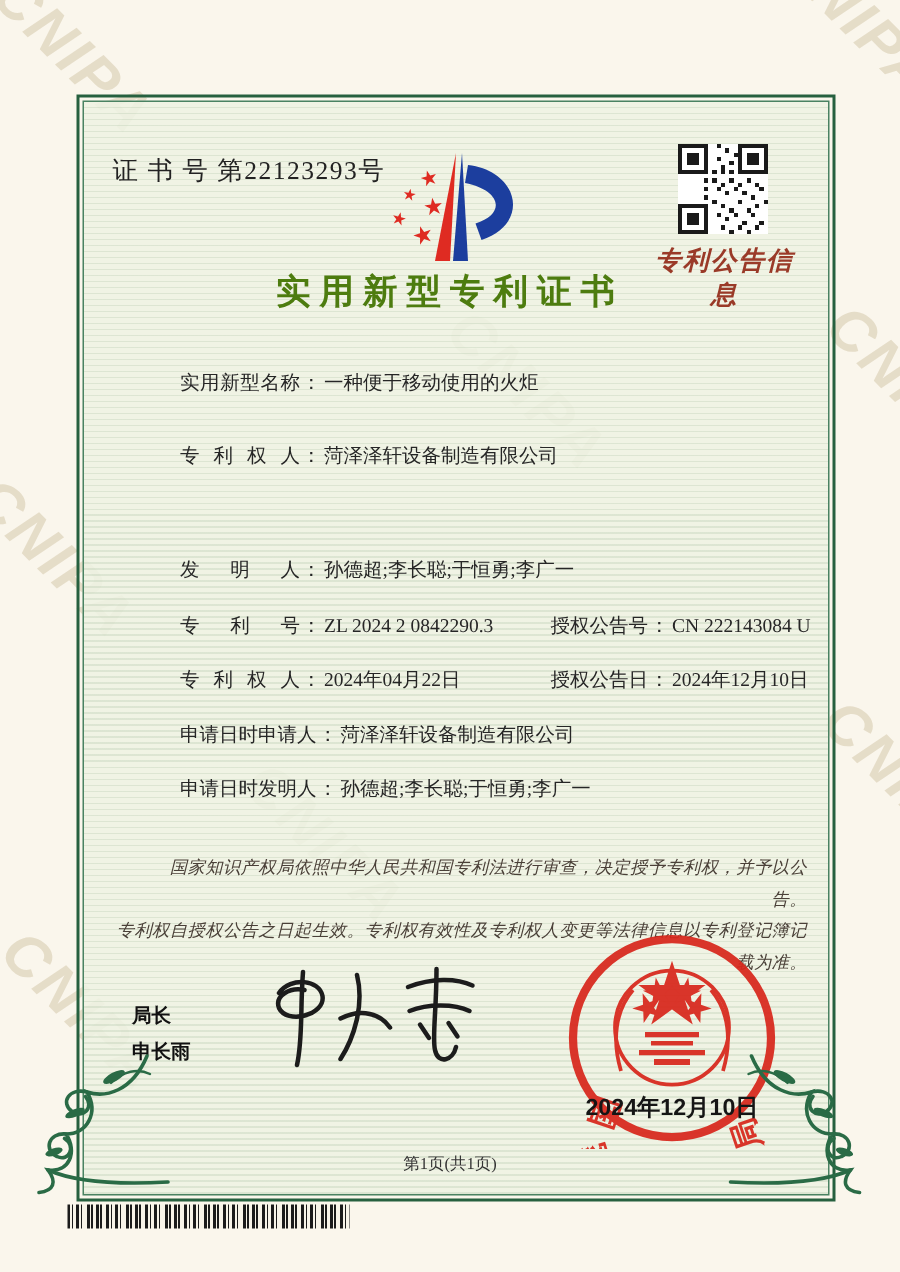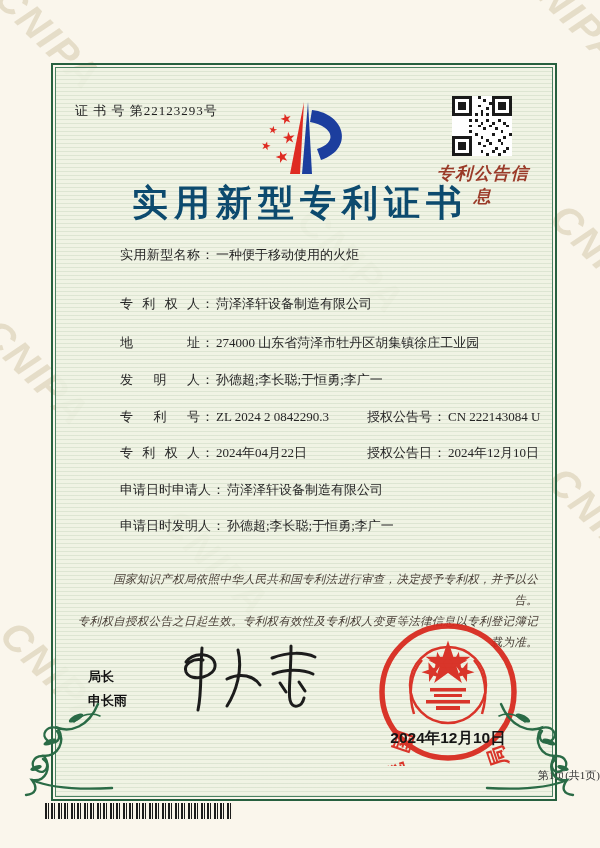--- a/index.html
+++ b/index.html
@@ -6,40 +6,40 @@
   .page{position:relative;width:600px;height:848px;background:#faf6ec;overflow:hidden;
         font-family:"Liberation Serif","DejaVu Serif",serif;color:#2a2a2a;}
   .wm{position:absolute;z-index:1;font:italic 700 40px "Liberation Sans","DejaVu Sans",sans-serif;
       color:rgba(187,167,125,0.32);transform:rotate(45deg);letter-spacing:2px;user-select:none;}
   .frame{position:absolute;z-index:2;left:51px;top:63px;width:502px;height:734px;
          border:2px solid #26603f;}
   .frame-inner{position:absolute;inset:2px;border:1px solid #4a8262;
          background-color:rgba(238,242,227,0.88);
          background-image:repeating-linear-gradient(0deg,rgba(120,158,118,0.16) 0px,rgba(120,158,118,0.16) 1px,rgba(0,0,0,0) 1px,rgba(0,0,0,0) 4px);}
   .content{position:absolute;inset:0;z-index:3;}
-  .certno{position:absolute;left:75px;top:102px;font-size:13px;letter-spacing:1px;color:#222;}
+  .certno{position:absolute;left:75px;top:102px;font-size:17px;letter-spacing:1px;color:#222;}
   .logo{position:absolute;left:233px;top:97px;}
   .qr{position:absolute;left:452px;top:96px;}
   .qr-caption{position:absolute;left:433px;top:162px;width:100px;text-align:center;
       font-size:17px;font-style:italic;color:#9a3a28;letter-spacing:1.5px;font-weight:700;}
   .title{position:absolute;left:0;right:0;top:179px;text-align:center;
-      font-size:36px;font-weight:700;letter-spacing:6px;color:#0c4a6e;}
+      font-size:23px;font-weight:700;letter-spacing:6px;color:#4d7c0f;}
   .row{position:absolute;left:85px;right:40px;font-size:13px;color:#262626;margin-left:35px;}
   .lbl{display:inline-block;width:80px;text-align:justify;text-align-last:justify;}
   .lbl7{display:inline-block;}
   .colon{margin:0 2px 0 1px;}
   .pair2{position:absolute;left:247px;top:0;}
   .legal{position:absolute;left:68px;width:470px;top:569px;font-size:11.5px;line-height:21px;
       color:#4a4038;font-style:italic;letter-spacing:0.3px;text-align:right;}
   .legal p{margin:0;}
   .legal .ind{text-indent:2em;}
   .officer{position:absolute;left:88px;top:665px;font:700 13px "Liberation Sans","DejaVu Sans",sans-serif;color:#111;line-height:24px;}
   .sig{position:absolute;left:172px;top:634px;}
   .seal{position:absolute;left:376px;top:618px;}
-  .footer{position:absolute;left:0;right:0;top:768px;text-align:right;font-size:11px;color:#333;}
+  .footer{position:absolute;left:0;right:0;top:768px;text-align:center;font-size:11px;color:#333;}
   .barcode{position:absolute;left:45px;top:803px;width:188px;height:16px;z-index:2;
       background:repeating-linear-gradient(90deg,#1b1b1b 0 2px,#f7f3e8 2px 3px,#1b1b1b 3px 4px,#f7f3e8 4px 6px,#1b1b1b 6px 8px,#f7f3e8 8px 9px,#1b1b1b 9px 10px,#f7f3e8 10px 13px);}
   .fl{position:absolute;z-index:4;}
   .fl-left{left:14px;top:698px;}
   .fl-right{left:481px;top:698px;transform:scaleX(-1);}
 </style>
 </head>
 <body>
 
 <div class="page">
@@ -171,23 +171,20 @@
     <div class="qr-caption">专利公告信息</div>
 
     <div class="title">实用新型专利证书</div>
 
     <div class="row" style="top:246px">
       <span class="lbl">实用新型名称</span><span class="colon">：</span><span>一种便于移动使用的火炬</span>
     </div>
     <div class="row" style="top:295px">
       <span class="lbl">专利权人</span><span class="colon">：</span><span>菏泽泽轩设备制造有限公司</span>
     </div>
-    <div class="row" style="top:334px">
-      <span class="lbl">地址</span><span class="colon">：</span><span>274000 山东省菏泽市牡丹区胡集镇徐庄工业园</span>
-    </div>
     <div class="row" style="top:371px">
       <span class="lbl">发明人</span><span class="colon">：</span><span>孙德超;李长聪;于恒勇;李广一</span>
     </div>
     <div class="row" style="top:408px">
       <span class="lbl">专利号</span><span class="colon">：</span><span>ZL 2024 2 0842290.3</span>
       <span class="pair2">
         <span>授权公告号</span><span class="colon">：</span><span>CN 222143084 U</span>
       </span>
     </div>
     <div class="row" style="top:444px">

